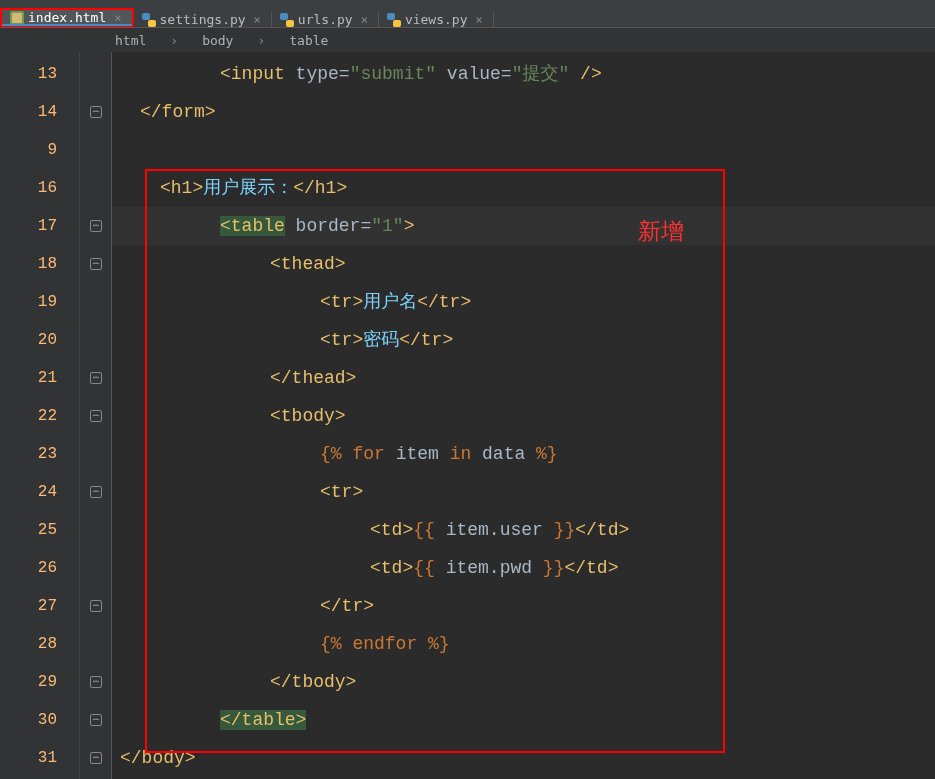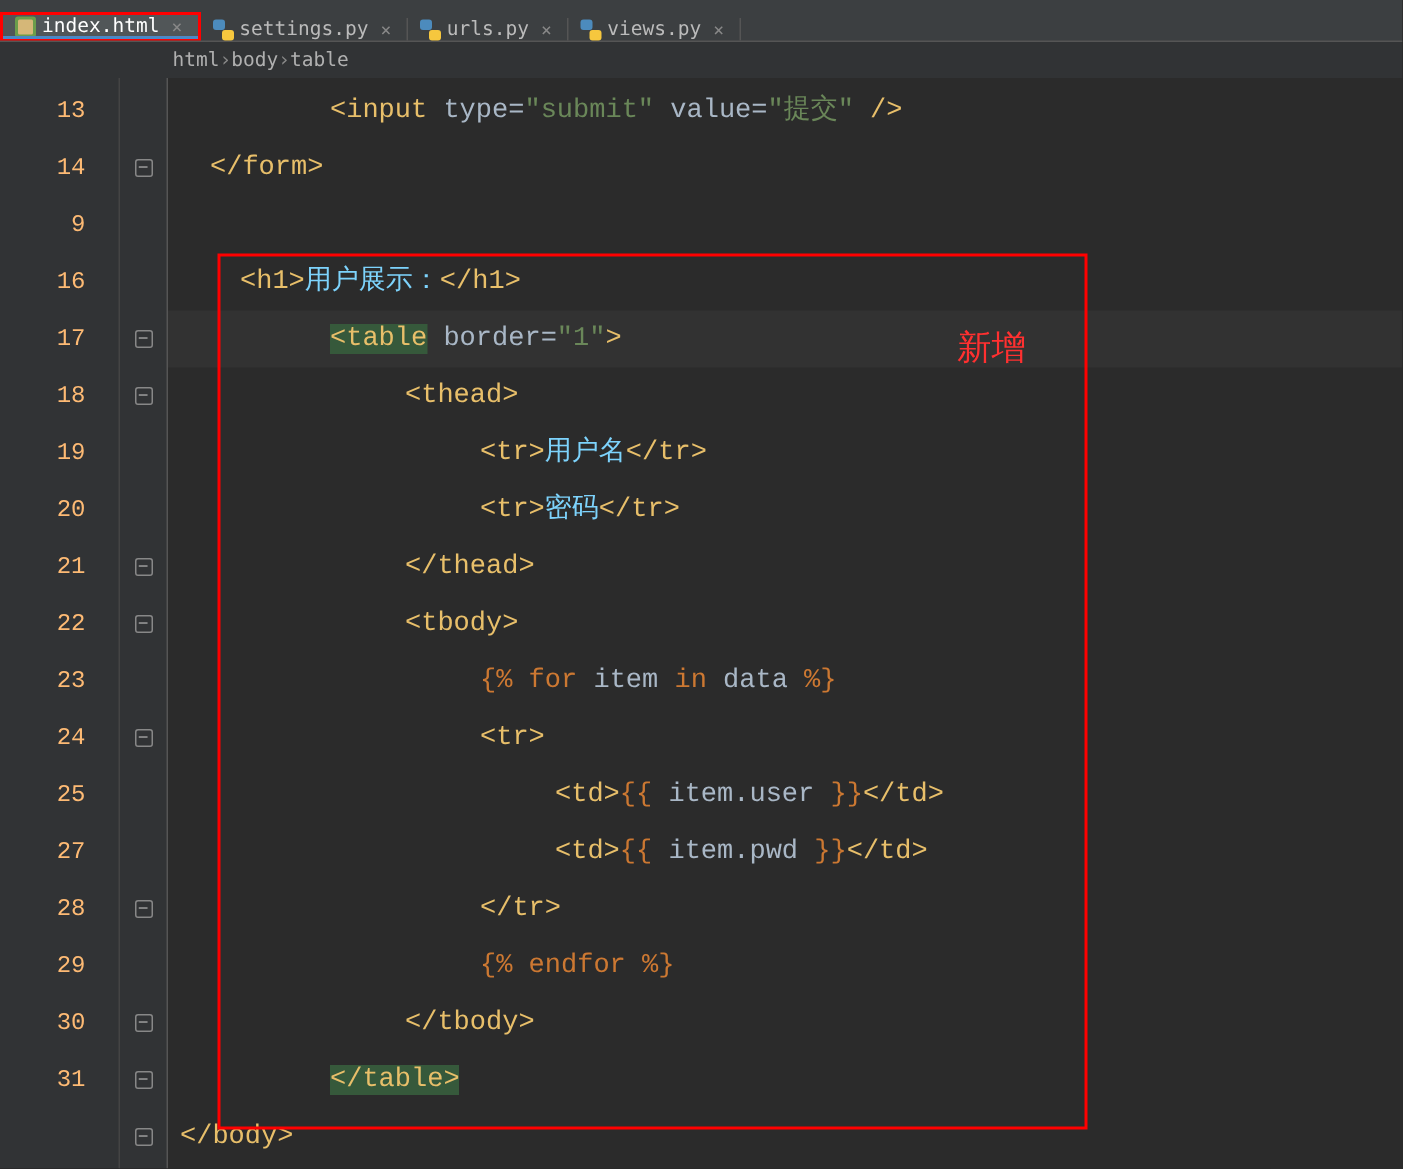--- a/index.html
+++ b/index.html
@@ -67,21 +67,21 @@
   .py-icon::before,.py-icon::after{
     content:"";position:absolute;width:8px;height:7px;border-radius:2px;
   }
   .py-icon::before{background:#4c8bbd;top:0;left:0;}
   .py-icon::after{background:#f6c73e;bottom:0;right:0;}
 
   
   .breadcrumb{
     display:flex;
     align-items:center;
-    gap:0;
+    gap:24px;
     height:24px;
     padding-left:115px;
     background:#313335;
     color:#b0b0b0;
     font-size:13px;
   }
   .crumb-sep{color:#888;}
 
   
   .editor{
@@ -215,20 +215,21 @@
     <div class="ln">16</div>
     <div class="ln">17</div>
     <div class="ln">18</div>
     <div class="ln">19</div>
     <div class="ln">20</div>
     <div class="ln">21</div>
     <div class="ln">22</div>
     <div class="ln">23</div>
     <div class="ln">24</div>
     <div class="ln">25</div>
+    <div class="ln">26</div>
     <div class="ln">27</div>
     <div class="ln">28</div>
     <div class="ln">29</div>
     <div class="ln">30</div>
     <div class="ln">31</div>
   </div>
 
   <div class="fold-gutter">
     <div class="fold"></div>
     <div class="fold fold-body"></div>

